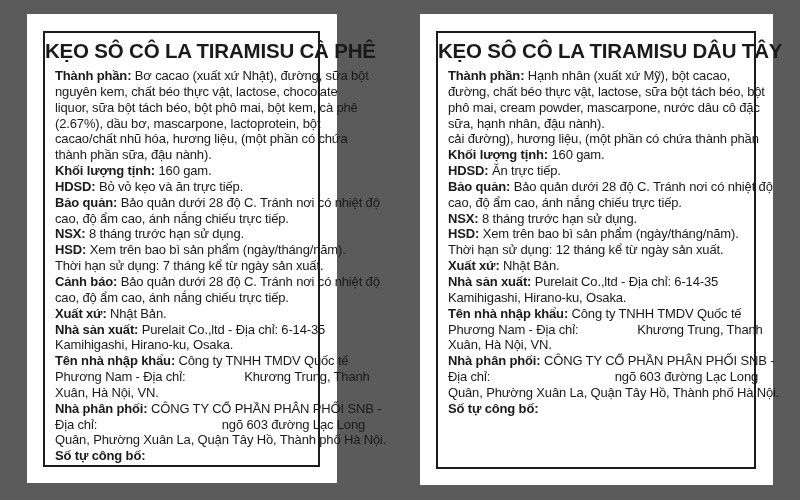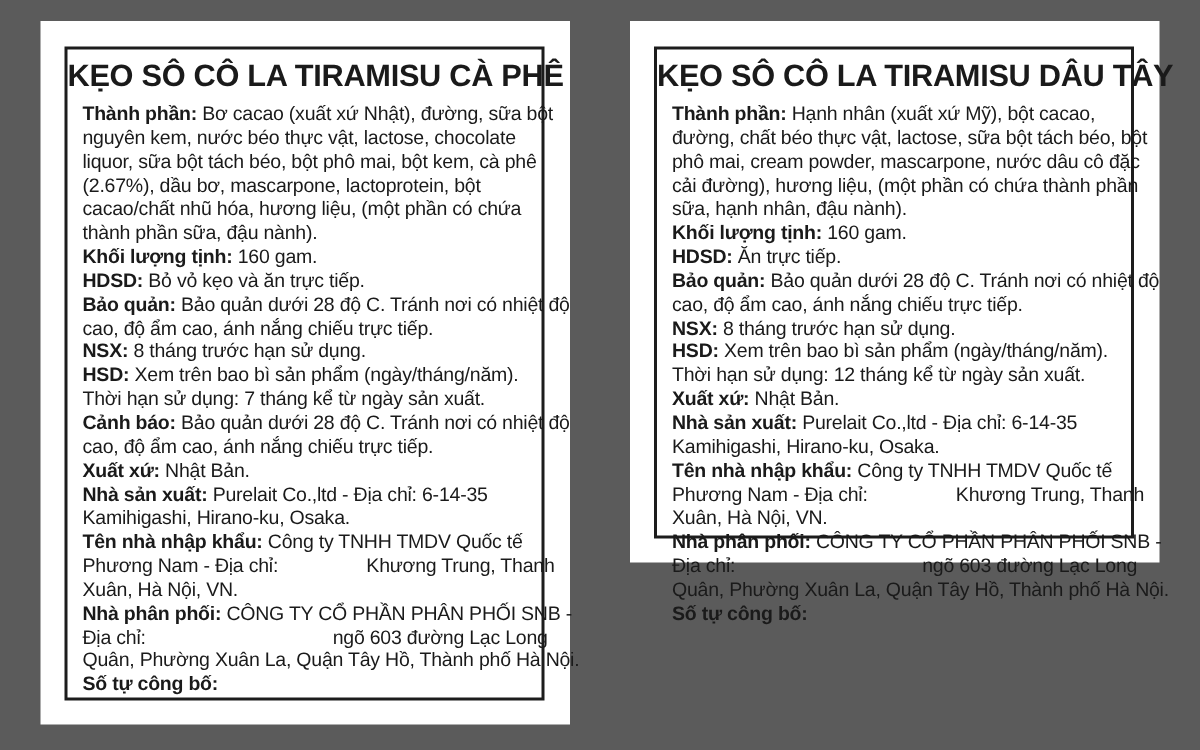--- a/index.html
+++ b/index.html
@@ -1,43 +1,43 @@
 <!DOCTYPE html>
 <html><head>
   <meta charset="utf-8">
   <style>
     html, body { margin:0; padding:0; }
     body {
       width:800px; height:500px; background:#5b5b5b; position:relative; overflow:hidden;
       font-family:"Liberation Sans", sans-serif; color:#1a1a1a;
     }
     .panel { position:absolute; background:#ffffff; }
-    .panel.left { left:27px; top:14px; width:353px; height:469px; }
-    .panel.right { left:420px; top:14px; width:353px; height:361px; }
+    .panel.left { left:27px; top:14px; width:310px; height:469px; }
+    .panel.right { left:420px; top:14px; width:353px; height:471px; }
     .label-box {
       position:absolute; left:16px; top:17px; right:17px; bottom:16px;
       border:2px solid #1c1c1c; box-sizing:border-box;
     }
     .title {
       font-weight:bold; font-size:20.5px; letter-spacing:-0.2px;
       text-align:center; margin-top:5px; height:26px; line-height:26px; white-space:nowrap;
     }
     .body { padding:0 0 0 10px; margin-top:4px; }
     .line { font-size:13px; line-height:15.85px; height:15.85px; white-space:pre; letter-spacing:-0.15px; }
     .k { font-weight:bold; }
   </style>
 </head>
 <body>
 
 <div class="panel left">
   <div class="label-box">
     <div class="title">KẸO SÔ CÔ LA TIRAMISU CÀ PHÊ</div>
     <div class="body">
         <div class="line"><span class="k">Thành phần:</span><span> Bơ cacao (xuất xứ Nhật), đường, sữa bột</span></div>
-        <div class="line"><span>nguyên kem, nước béo thực vật, lactose, chocolate</span></div>
+        <div class="line"><span>nguyên kem, chất béo thực vật, lactose, chocolate</span></div>
         <div class="line"><span>liquor, sữa bột tách béo, bột phô mai, bột kem, cà phê</span></div>
         <div class="line"><span>(2.67%), dầu bơ, mascarpone, lactoprotein, bột</span></div>
         <div class="line"><span>cacao/chất nhũ hóa, hương liệu, (một phần có chứa</span></div>
         <div class="line"><span>thành phần sữa, đậu nành).</span></div>
         <div class="line"><span class="k">Khối lượng tịnh:</span><span> 160 gam.</span></div>
         <div class="line"><span class="k">HDSD:</span><span> Bỏ vỏ kẹo và ăn trực tiếp.</span></div>
         <div class="line"><span class="k">Bảo quản:</span><span> Bảo quản dưới 28 độ C. Tránh nơi có nhiệt độ</span></div>
         <div class="line"><span>cao, độ ẩm cao, ánh nắng chiếu trực tiếp.</span></div>
         <div class="line"><span class="k">NSX:</span><span> 8 tháng trước hạn sử dụng.</span></div>
         <div class="line"><span class="k">HSD:</span><span> Xem trên bao bì sản phẩm (ngày/tháng/năm).</span></div>
@@ -58,22 +58,22 @@
   </div>
 </div>
 
 <div class="panel right">
   <div class="label-box">
     <div class="title">KẸO SÔ CÔ LA TIRAMISU DÂU TÂY</div>
     <div class="body">
         <div class="line"><span class="k">Thành phần:</span><span> Hạnh nhân (xuất xứ Mỹ), bột cacao,</span></div>
         <div class="line"><span>đường, chất béo thực vật, lactose, sữa bột tách béo, bột</span></div>
         <div class="line"><span>phô mai, cream powder, mascarpone, nước dâu cô đặc</span></div>
+        <div class="line"><span>sữa, hạnh nhân, đậu nành).</span></div>
         <div class="line"><span>cải đường), hương liệu, (một phần có chứa thành phần</span></div>
-        <div class="line"><span>sữa, hạnh nhân, đậu nành).</span></div>
         <div class="line"><span class="k">Khối lượng tịnh:</span><span> 160 gam.</span></div>
         <div class="line"><span class="k">HDSD:</span><span> Ăn trực tiếp.</span></div>
         <div class="line"><span class="k">Bảo quản:</span><span> Bảo quản dưới 28 độ C. Tránh nơi có nhiệt độ</span></div>
         <div class="line"><span>cao, độ ẩm cao, ánh nắng chiếu trực tiếp.</span></div>
         <div class="line"><span class="k">NSX:</span><span> 8 tháng trước hạn sử dụng.</span></div>
         <div class="line"><span class="k">HSD:</span><span> Xem trên bao bì sản phẩm (ngày/tháng/năm).</span></div>
         <div class="line"><span>Thời hạn sử dụng: 12 tháng kể từ ngày sản xuất.</span></div>
         <div class="line"><span class="k">Xuất xứ:</span><span> Nhật Bản.</span></div>
         <div class="line"><span class="k">Nhà sản xuất:</span><span> Purelait Co.,ltd - Địa chỉ: 6-14-35</span></div>
         <div class="line"><span>Kamihigashi, Hirano-ku, Osaka.</span></div>

